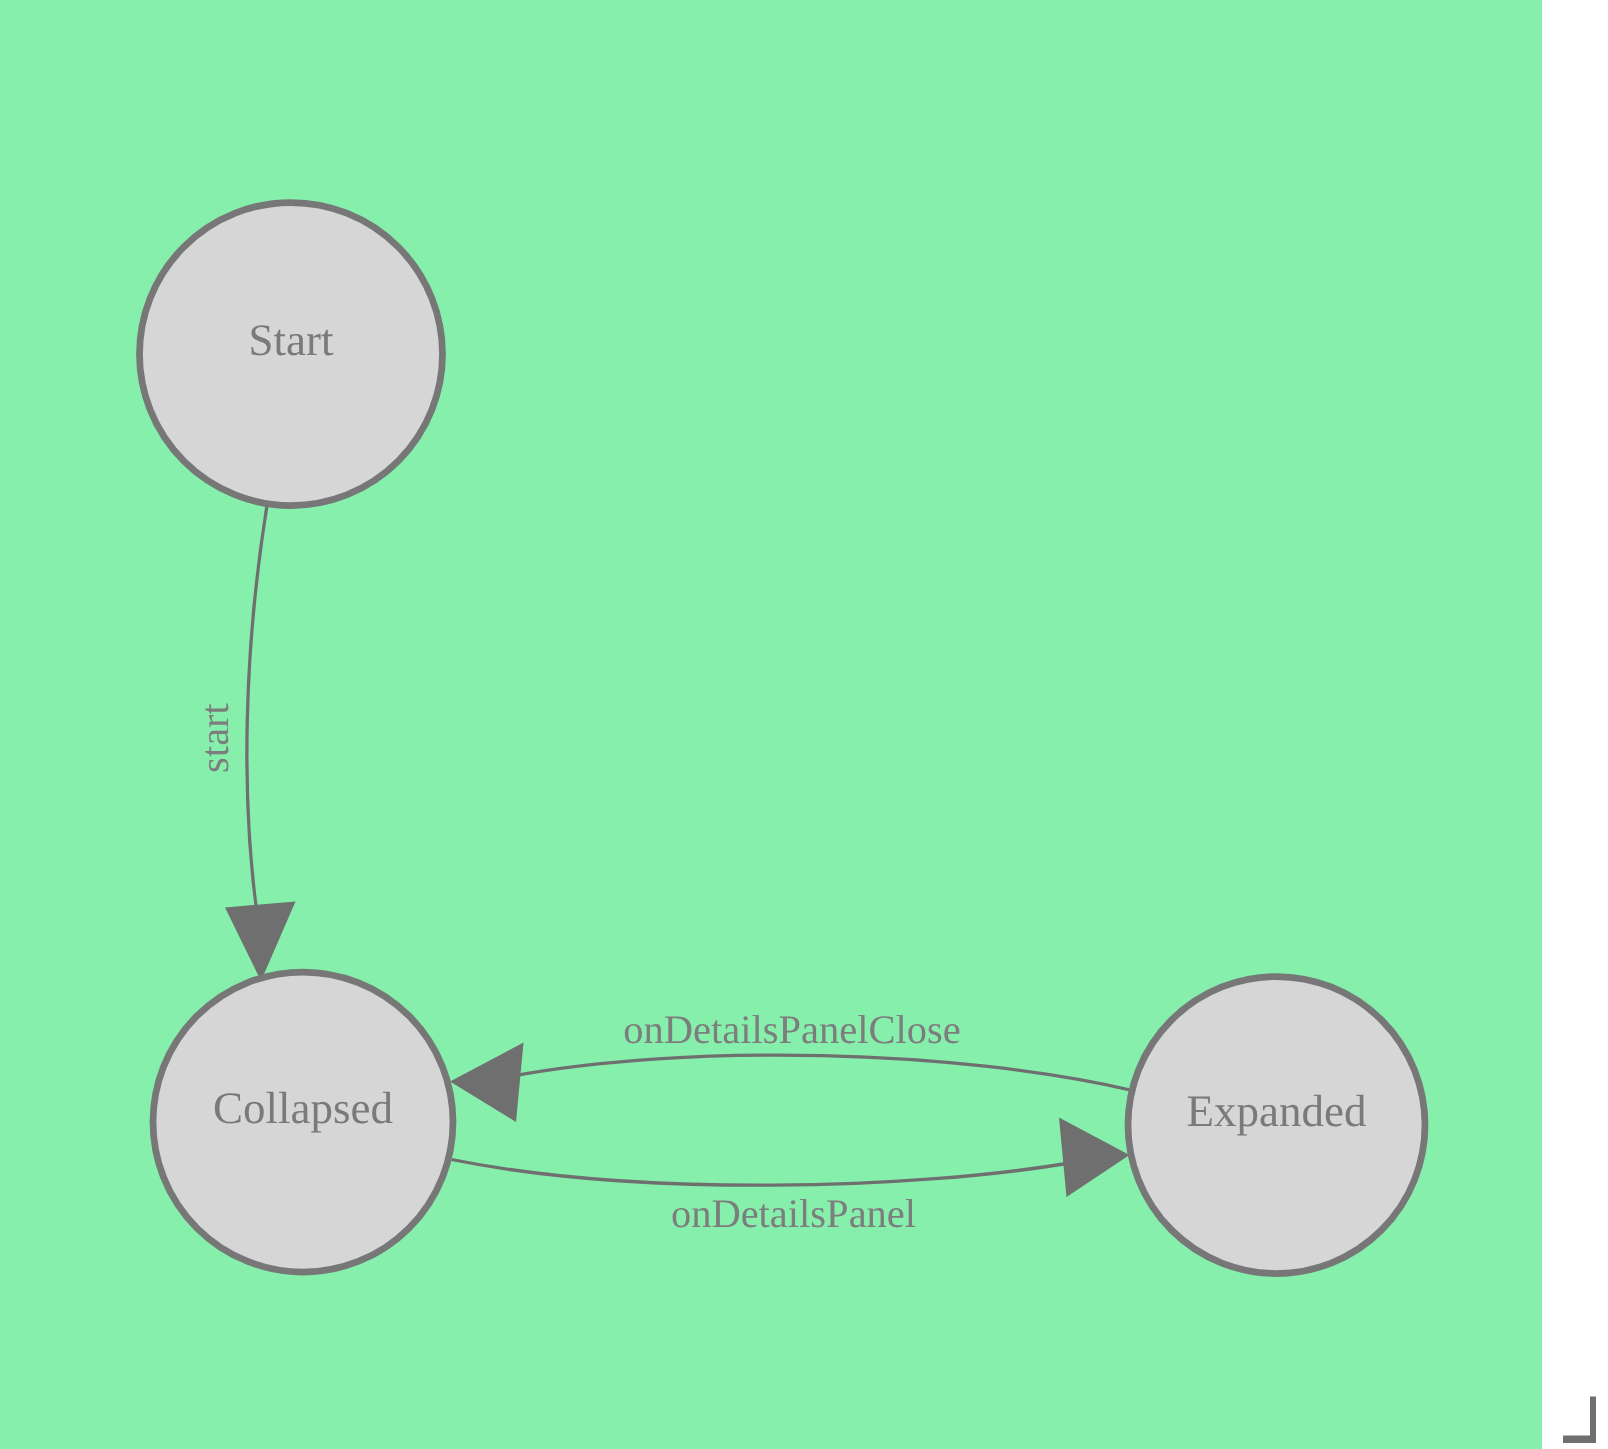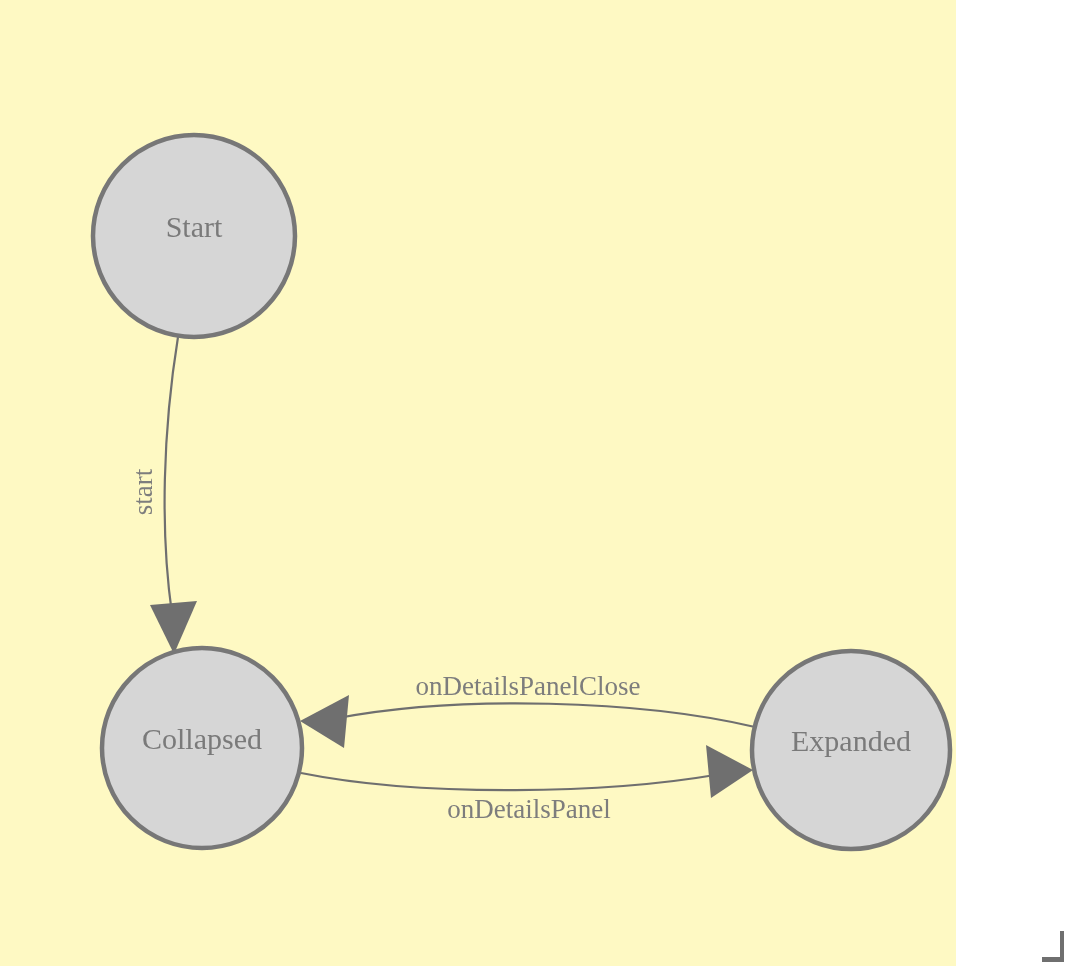--- a/index.html
+++ b/index.html
@@ -8,23 +8,23 @@
     background: #ffffff;
   }
   body {
     width: 1072px;
     height: 966px;
     overflow: hidden;
     font-family: "Liberation Serif", serif;
   }
   #diagram-root {
     position: relative;
-    width: 956px;
+    width: 1028px;
     height: 966px;
-    background: #fef9c3;
+    background: #86efac;
   }
   svg#state-machine-canvas {
     position: absolute;
     left: 0;
     top: 0;
     width: 1072px;
     height: 966px;
     display: block;
   }
   .node-circle {

